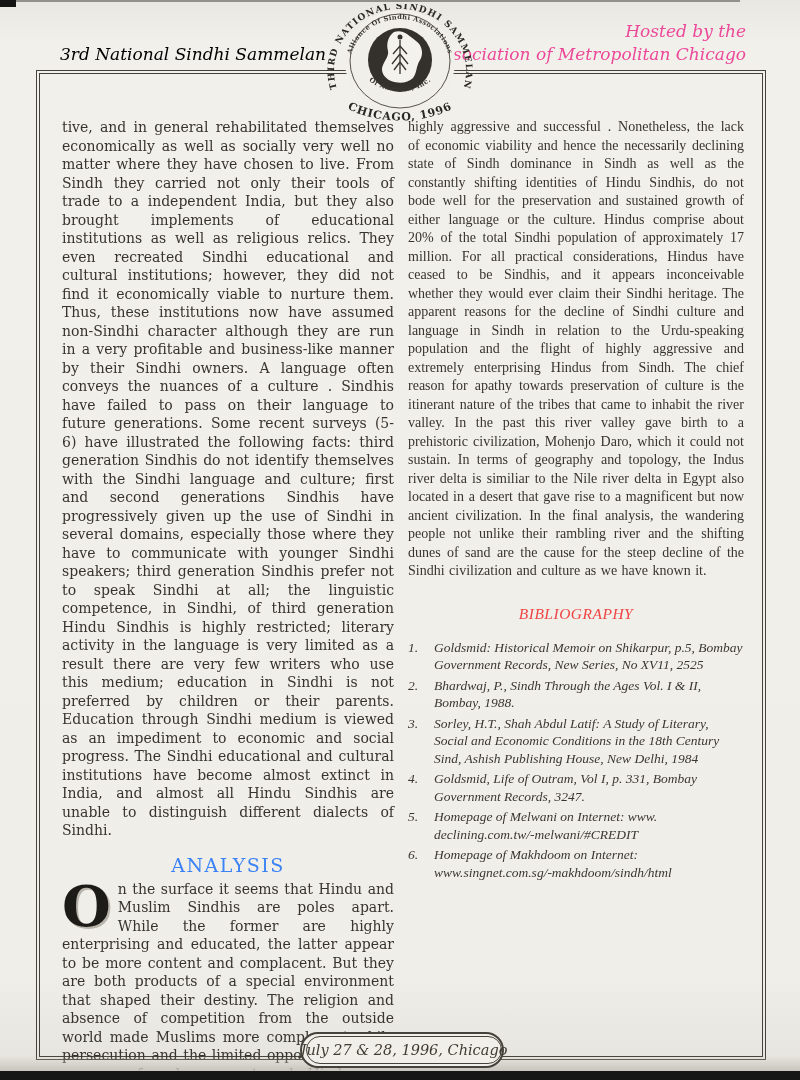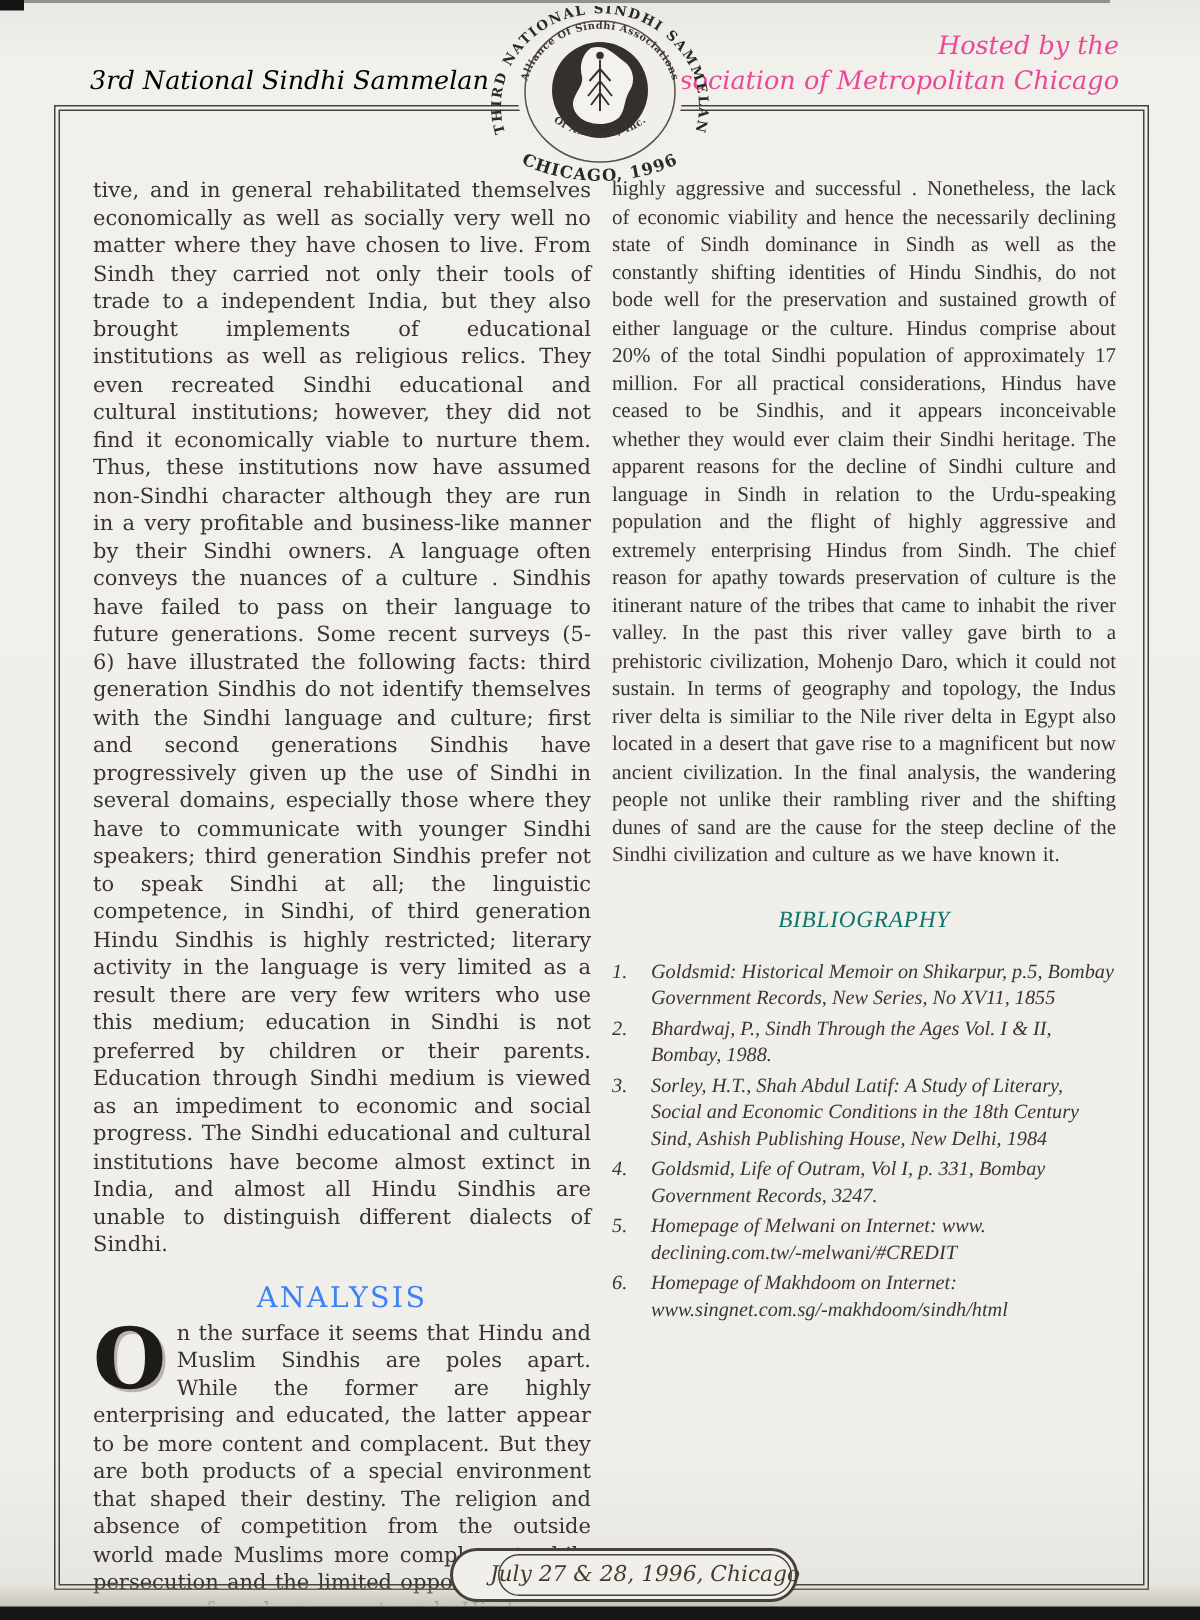--- a/index.html
+++ b/index.html
@@ -26,30 +26,30 @@
   .col{position:absolute;top:118px;}
   .col.left{left:62px;width:332px;}
   .col.right{left:408px;width:336px;font-family:Liberation Serif, serif;}
   .body-text{margin:0;font-size:14px;line-height:18.5px;text-align:justify;
        color:#37342f;word-spacing:1px;}
   .analysis-heading{margin:14px 0 4px;text-align:center;font-size:19px;
        letter-spacing:1.5px;font-weight:normal;color:#3b82f6;}
   .dropcap{float:left;font-size:56px;line-height:46px;font-weight:bold;
        margin:3px 7px 0 0;color:#1d1b18;text-shadow:2px 2px 0 #b9b5ad;}
   .biblio-heading{margin:24px 0 16px;text-align:center;font-style:italic;
-       font-size:15.5px;letter-spacing:.5px;font-weight:normal;color:#0f766e;}
+       font-size:15.5px;letter-spacing:.5px;font-weight:normal;color:#ef4444;}
   .biblio{list-style:none;margin:0;padding:0;font-style:italic;font-size:13.5px;
        line-height:17.5px;color:#3a3732;}
   .biblio li{display:flex;margin-bottom:3px;text-align:left;}
   .biblio .num{width:26px;flex:none;}
   .biblio .entry{flex:1;}
 
   .footer-pill{position:absolute;left:300px;top:1032px;width:200px;height:32px;
        background:#f1efe9;border:2px solid #45423c;border-radius:18px;
-       display:flex;align-items:center;justify-content:center;z-index:5;padding-left:28px;}
+       display:flex;align-items:center;justify-content:flex-end;z-index:5;}
   .footer-pill-inner{width:calc(100% - 6px);height:calc(100% - 6px);
        border:1px solid #45423c;border-radius:14px;display:flex;
        align-items:center;justify-content:center;}
   .footer-text{font-style:italic;font-size:14.5px;color:#413c33;white-space:nowrap;}
 </style>
 </head>
 <body>
 
 <div>
 
@@ -106,21 +106,21 @@
       <span class="dropcap">O</span><span>n the surface it seems that Hindu and Muslim Sindhis are poles apart. While the former are highly enterprising and educated, the latter appear to be more content and complacent. But they are both products of a special environment that shaped their destiny. The religion and absence of competition from the outside world made Muslims more complacent while persecution and the limited opportunities and resources for advancement made Hindus</span>
     </p>
   </div>
 
   <div class="col right">
     <p class="body-text">highly aggressive and successful . Nonetheless, the lack of economic viability and hence the necessarily declining state of Sindh dominance in Sindh as well as the constantly shifting identities of Hindu Sindhis, do not bode well for the preservation and sustained growth of either language or the culture. Hindus comprise about 20% of the total Sindhi population of approximately 17 million. For all practical considerations, Hindus have ceased to be Sindhis, and it appears inconceivable whether they would ever claim their Sindhi heritage.  The apparent reasons for the decline of Sindhi culture and language in Sindh in relation to the Urdu-speaking population and the flight of highly aggressive and extremely enterprising Hindus from Sindh. The chief reason for apathy towards preservation of culture is the itinerant nature of the tribes that came to inhabit the river valley. In the past this river valley gave birth to a prehistoric civilization, Mohenjo Daro, which it could not sustain. In terms of geography and topology, the Indus river delta is similiar to the Nile river delta in Egypt also located in a desert that gave rise to a magnificent but now ancient civilization. In the final analysis, the wandering people not unlike their rambling river and the shifting dunes of sand are the cause for the steep decline of the Sindhi civilization and culture as we have known it.</p>
     <h3 class="biblio-heading">BIBLIOGRAPHY</h3>
     <ol class="biblio">
       <li>
         <span class="num">1.</span>
-        <span class="entry">Goldsmid:  Historical Memoir on Shikarpur, p.5, Bombay Government Records, New Series, No XV11, 1855</span>
+        <span class="entry">Goldsmid:  Historical Memoir on Shikarpur, p.5, Bombay Government Records, New Series, No XV11, 2525</span>
       </li>
       <li>
         <span class="num">2.</span>
         <span class="entry">Bhardwaj, P., Sindh Through the Ages Vol. I &amp; II, Bombay, 1988.</span>
       </li>
       <li>
         <span class="num">3.</span>
         <span class="entry">Sorley, H.T., Shah Abdul Latif: A Study of Literary, Social and Economic Conditions in the 18th Century Sind, Ashish Publishing House, New Delhi, 1984</span>
       </li>
       <li>

